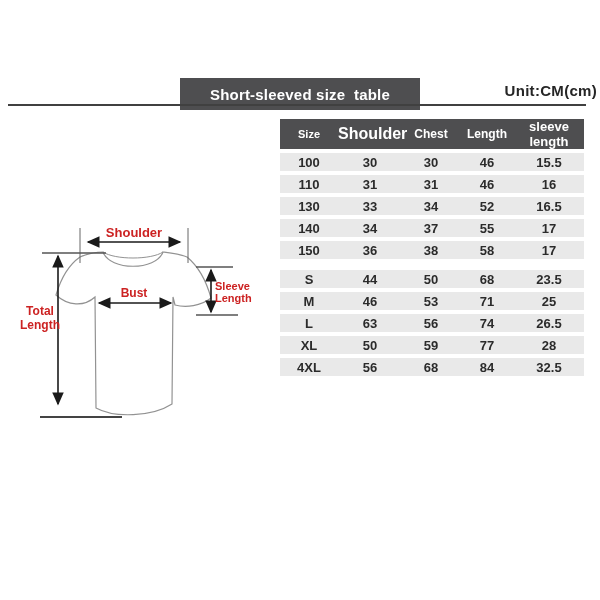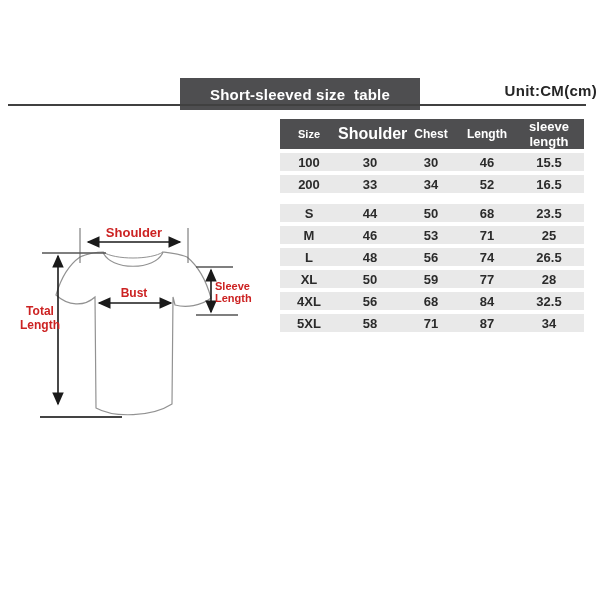--- a/index.html
+++ b/index.html
@@ -125,25 +125,46 @@
     </thead>
     <tbody>
       <tr>
         <td>100</td>
         <td>30</td>
         <td>30</td>
         <td>46</td>
         <td>15.5</td>
       </tr>
       <tr>
-        <td>200</td>
+        <td>110</td>
+        <td>31</td>
+        <td>31</td>
+        <td>46</td>
+        <td>16</td>
+      </tr>
+      <tr>
+        <td>130</td>
         <td>33</td>
         <td>34</td>
         <td>52</td>
         <td>16.5</td>
+      </tr>
+      <tr>
+        <td>140</td>
+        <td>34</td>
+        <td>37</td>
+        <td>55</td>
+        <td>17</td>
+      </tr>
+      <tr>
+        <td>150</td>
+        <td>36</td>
+        <td>38</td>
+        <td>58</td>
+        <td>17</td>
       </tr>
 
       <tr class="spacer">
         <td></td>
           <td></td>
           <td></td>
           <td></td>
           <td></td>
       </tr>
 
@@ -156,42 +177,35 @@
       </tr>
       <tr>
         <td>M</td>
         <td>46</td>
         <td>53</td>
         <td>71</td>
         <td>25</td>
       </tr>
       <tr>
         <td>L</td>
-        <td>48</td>
+        <td>63</td>
         <td>56</td>
         <td>74</td>
         <td>26.5</td>
       </tr>
       <tr>
         <td>XL</td>
         <td>50</td>
         <td>59</td>
         <td>77</td>
         <td>28</td>
       </tr>
       <tr>
         <td>4XL</td>
         <td>56</td>
         <td>68</td>
         <td>84</td>
         <td>32.5</td>
       </tr>
-      <tr>
-        <td>5XL</td>
-        <td>58</td>
-        <td>71</td>
-        <td>87</td>
-        <td>34</td>
-      </tr>
     </tbody>
   </table>
 
 </div>
 
 </body></html>

